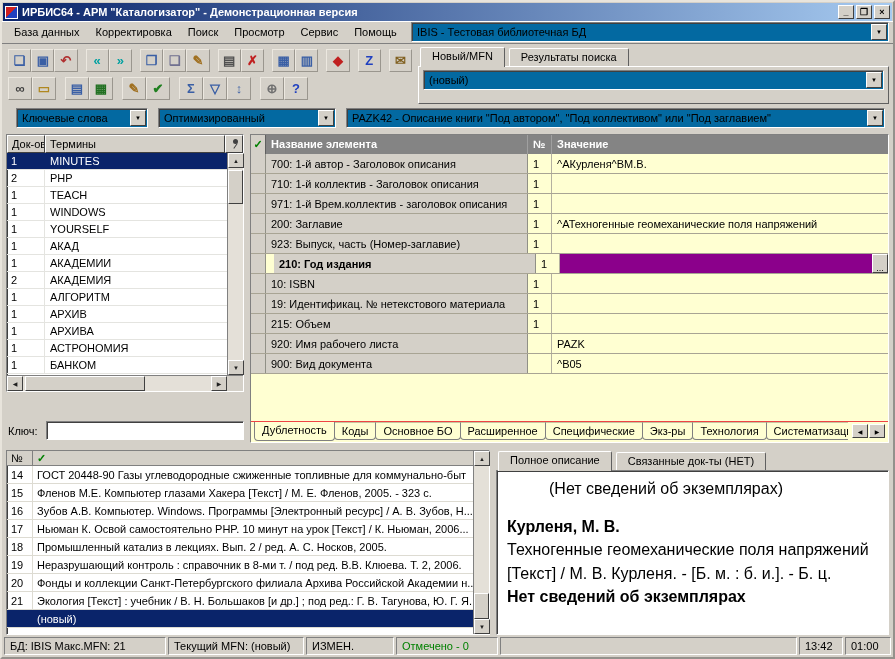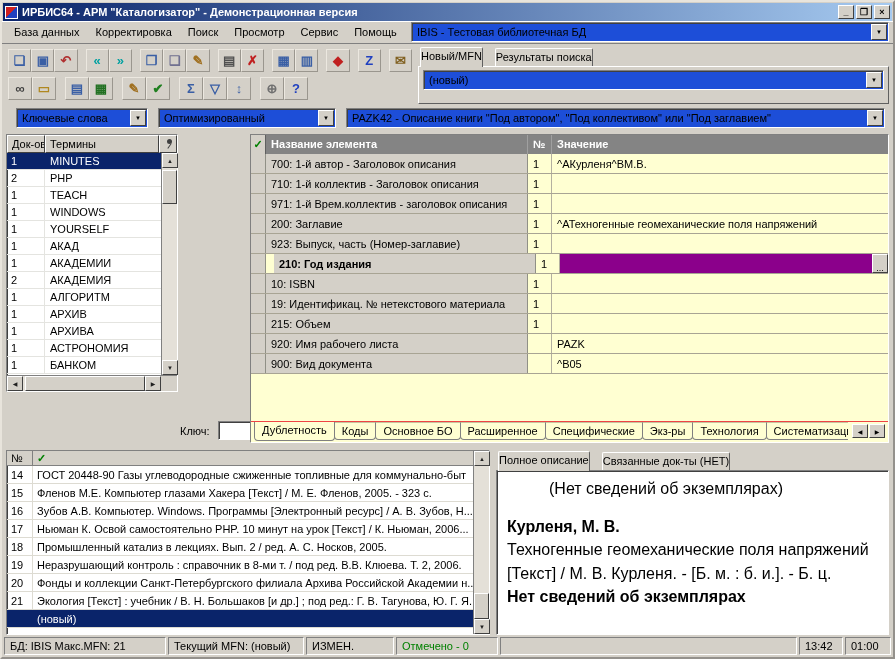--- a/index.html
+++ b/index.html
@@ -14,53 +14,53 @@
   .title-text { font-weight:bold; font-size:11px; flex:1; white-space:nowrap; overflow:hidden; }
   .win-btns { display:flex; gap:2px; }
   .win-btn { width:16px; height:14px; background:#d4d0c8; border:1px solid; border-color:#fff #404040 #404040 #fff; font-size:9px; line-height:11px; text-align:center; color:#000; font-weight:bold; cursor:default; }
 
   
   .menubar { height:23px; display:flex; align-items:center; padding:1px 4px; border-bottom:1px solid #808080; box-shadow:inset 0 1px 0 #fff; flex:0 0 auto; }
   .menu-item { padding:3px 8px; white-space:nowrap; }
   .db-combo { margin-left:auto; width:478px; }
 
   
-  .combo { height:20px; background:#1d4ed8; border:1px solid; border-color:#808080 #fff #fff #808080; box-shadow:inset 1px 1px 0 #404040; display:flex; align-items:center; }
+  .combo { height:20px; background:#0369a1; border:1px solid; border-color:#808080 #fff #fff #808080; box-shadow:inset 1px 1px 0 #404040; display:flex; align-items:center; }
   .combo-text { flex:1; padding:0 5px; white-space:nowrap; overflow:hidden; }
   .combo-btn { width:16px; height:16px; margin-right:1px; background:#d4d0c8; border:1px solid; border-color:#fff #404040 #404040 #fff; font-size:6px; display:flex; align-items:center; justify-content:center; color:#000; flex:0 0 auto; }
 
   
   .toolbar-zone { height:60px; display:flex; padding:2px 4px 0 4px; flex:0 0 auto; }
   .toolbar-left { width:408px; flex:0 0 auto; }
   .toolbar { display:flex; align-items:center; padding:1px 2px; height:28px; }
   .tbtn { width:24px; height:23px; background:#d4d0c8; border:1px solid; border-color:#ece8e0 #9a968e #9a968e #ece8e0; display:flex; align-items:center; justify-content:center; cursor:default; }
   .tglyph { font-size:13px; line-height:1; font-weight:bold; }
   .row1 .tbtn:nth-of-type(4),.row1 .tbtn:nth-of-type(6),.row1 .tbtn:nth-of-type(9),
   .row1 .tbtn:nth-of-type(11),.row1 .tbtn:nth-of-type(13),.row1 .tbtn:nth-of-type(14),
   .row1 .tbtn:nth-of-type(15) { margin-left:8px; }
   .row2 .tbtn:nth-of-type(3),.row2 .tbtn:nth-of-type(5),.row2 .tbtn:nth-of-type(7),
   .row2 .tbtn:nth-of-type(10) { margin-left:9px; }
 
   .record-area { flex:1; display:flex; flex-direction:column; padding-left:4px; }
   .record-tabs { display:flex; height:20px; align-items:flex-end; padding-left:2px; }
-  .tab { height:18px; padding:2px 0; background:#d4d0c8; border:1px solid; border-color:#fff #606060 #808080 #fff; border-bottom:none; border-radius:2px 2px 0 0; margin-right:12px; white-space:nowrap; }
+  .tab { height:18px; padding:2px 11px; background:#d4d0c8; border:1px solid; border-color:#fff #606060 #808080 #fff; border-bottom:none; border-radius:2px 2px 0 0; margin-right:4px; white-space:nowrap; }
   .tab.active { height:20px; margin-bottom:-1px; z-index:2; position:relative; }
   .record-panel { flex:1; border:1px solid; border-color:#fff #606060 #606060 #fff; padding:3px 4px; background:#d4d0c8; }
 
   
   .search-row { height:27px; display:flex; align-items:center; gap:10px; padding:3px 8px 3px 14px; flex:0 0 auto; }
   .kw-combo { width:132px; flex:0 0 auto; }
   .mode-combo { width:178px; flex:0 0 auto; }
   .ws-combo { flex:1; }
 
   
   .main-area { flex:1; display:flex; gap:6px; padding:3px 4px 2px 4px; min-height:0; }
 
   
-  .terms-panel { width:238px; flex:0 0 auto; display:flex; flex-direction:row; }
+  .terms-panel { width:238px; flex:0 0 auto; display:flex; flex-direction:column; }
   .terms-table { height:258px; background:#fff; border:1px solid; border-color:#808080 #fff #fff #808080; box-shadow:inset 1px 1px 0 #404040; display:flex; flex-direction:column; }
   .terms-header { display:flex; height:18px; flex:0 0 auto; }
   .th-cell { background:#d4d0c8; border:1px solid; border-color:#fff #404040 #404040 #fff; padding:2px 4px; white-space:nowrap; overflow:hidden; }
   .th-count { width:38px; flex:0 0 auto; }
   .th-term { flex:1; }
   .th-pin { width:18px; flex:0 0 auto; display:flex; align-items:center; justify-content:center; }
   .pin { position:relative; width:10px; height:10px; display:inline-block; }
   .pin::before { content:""; position:absolute; top:0; left:3px; width:5px; height:5px; background:#404040; border-radius:50%; }
   .pin::after { content:""; position:absolute; top:4px; left:5px; width:1px; height:6px; background:#404040; transform:rotate(35deg); }
   .terms-body { flex:1; display:flex; min-height:0; }

